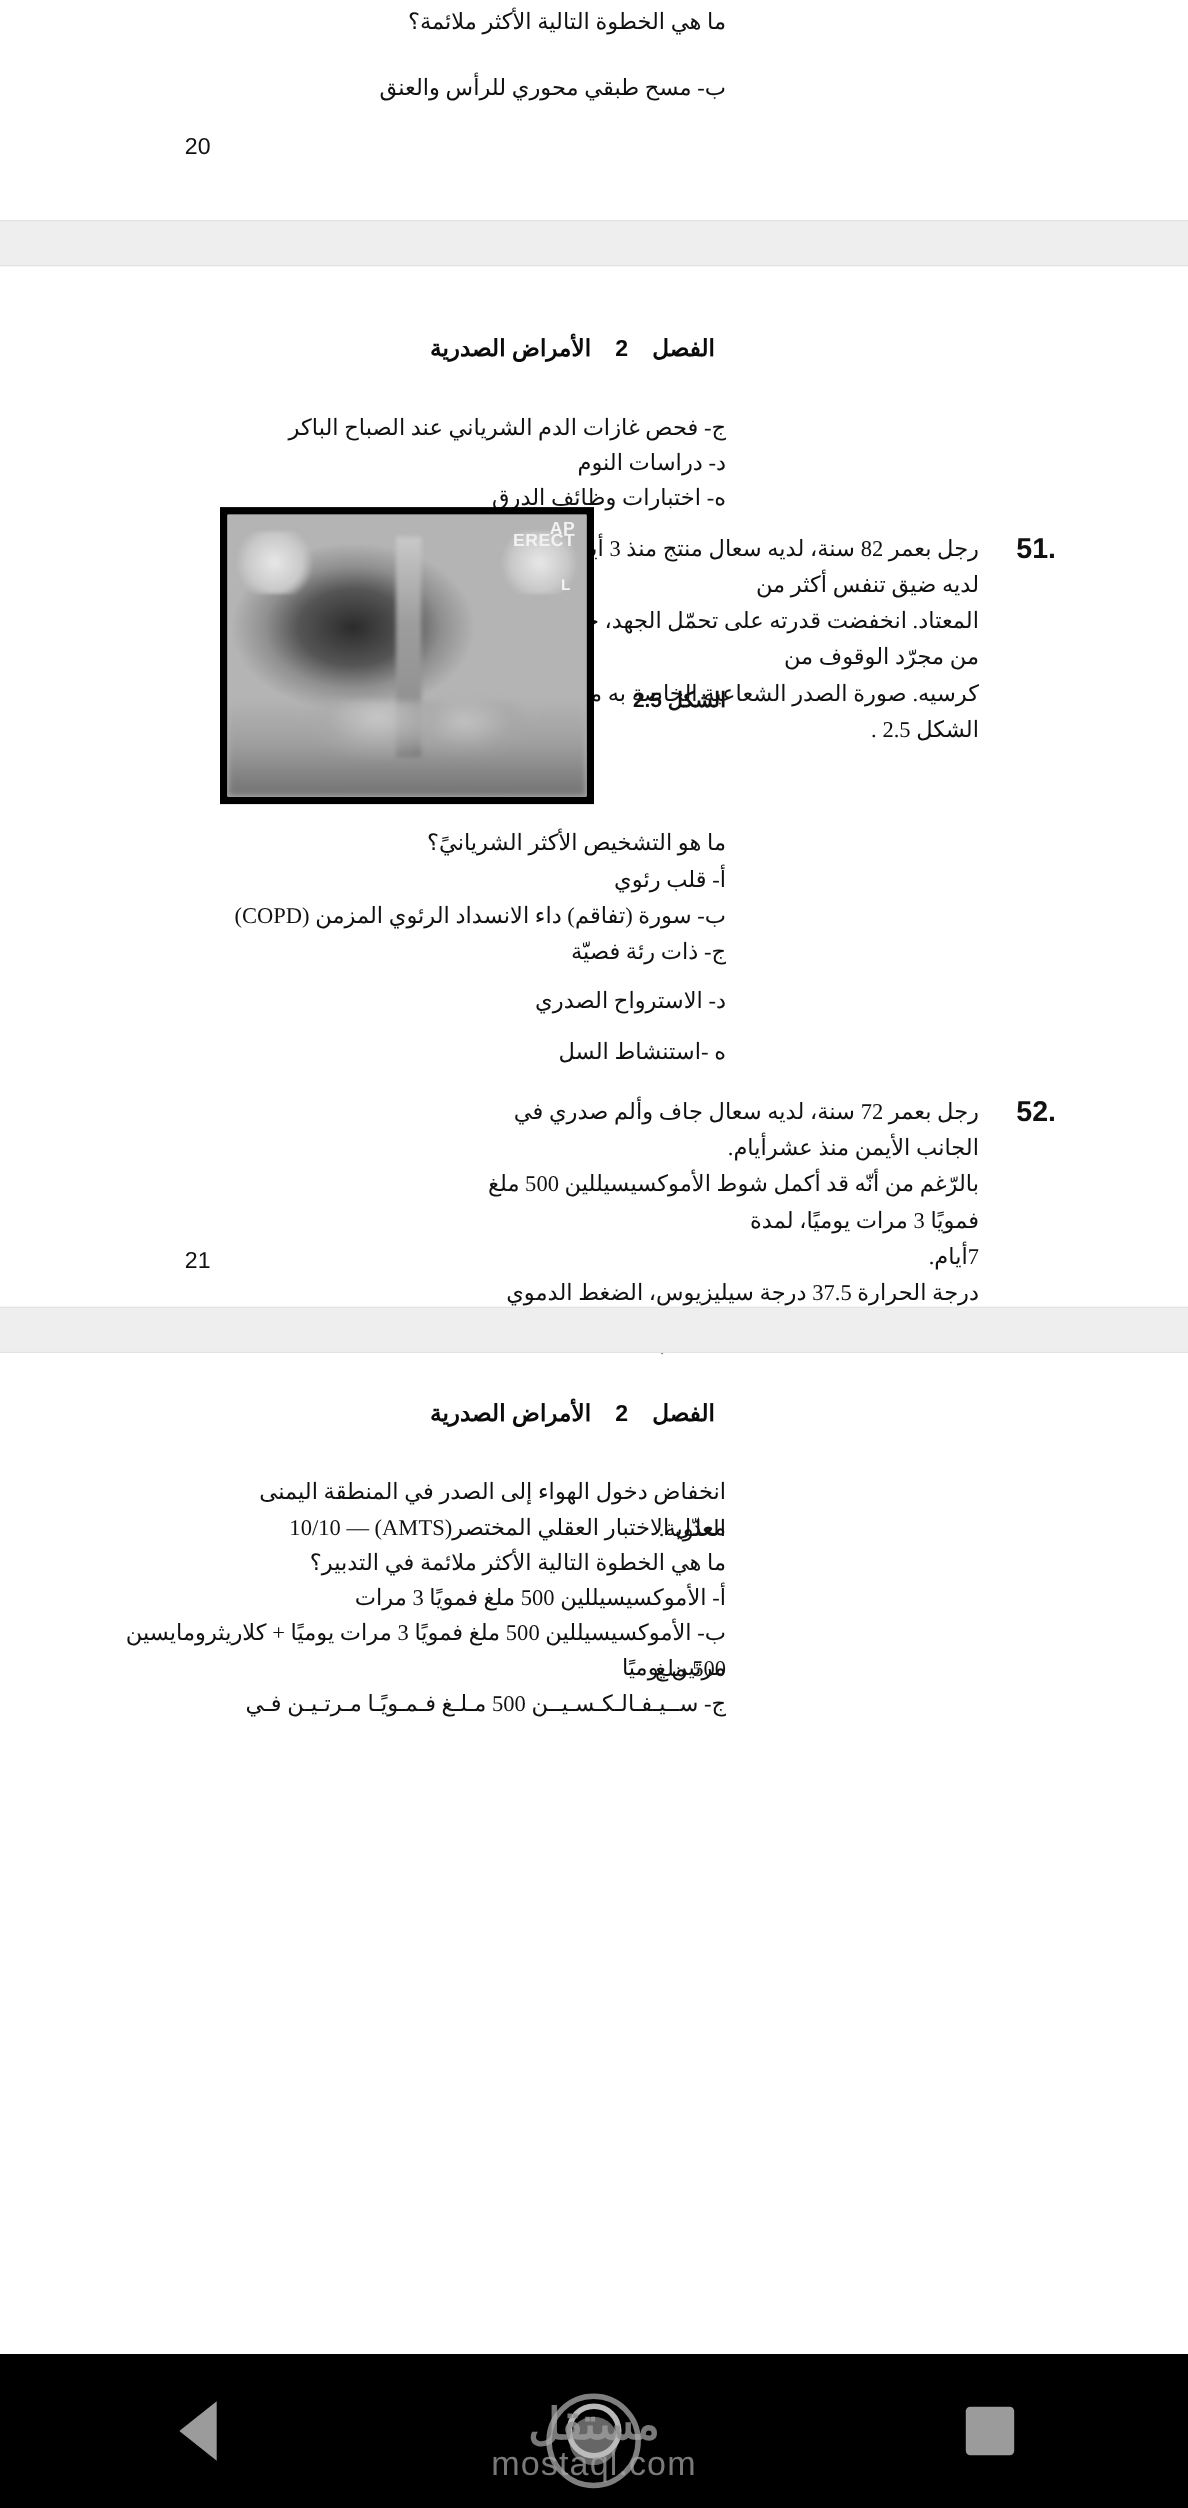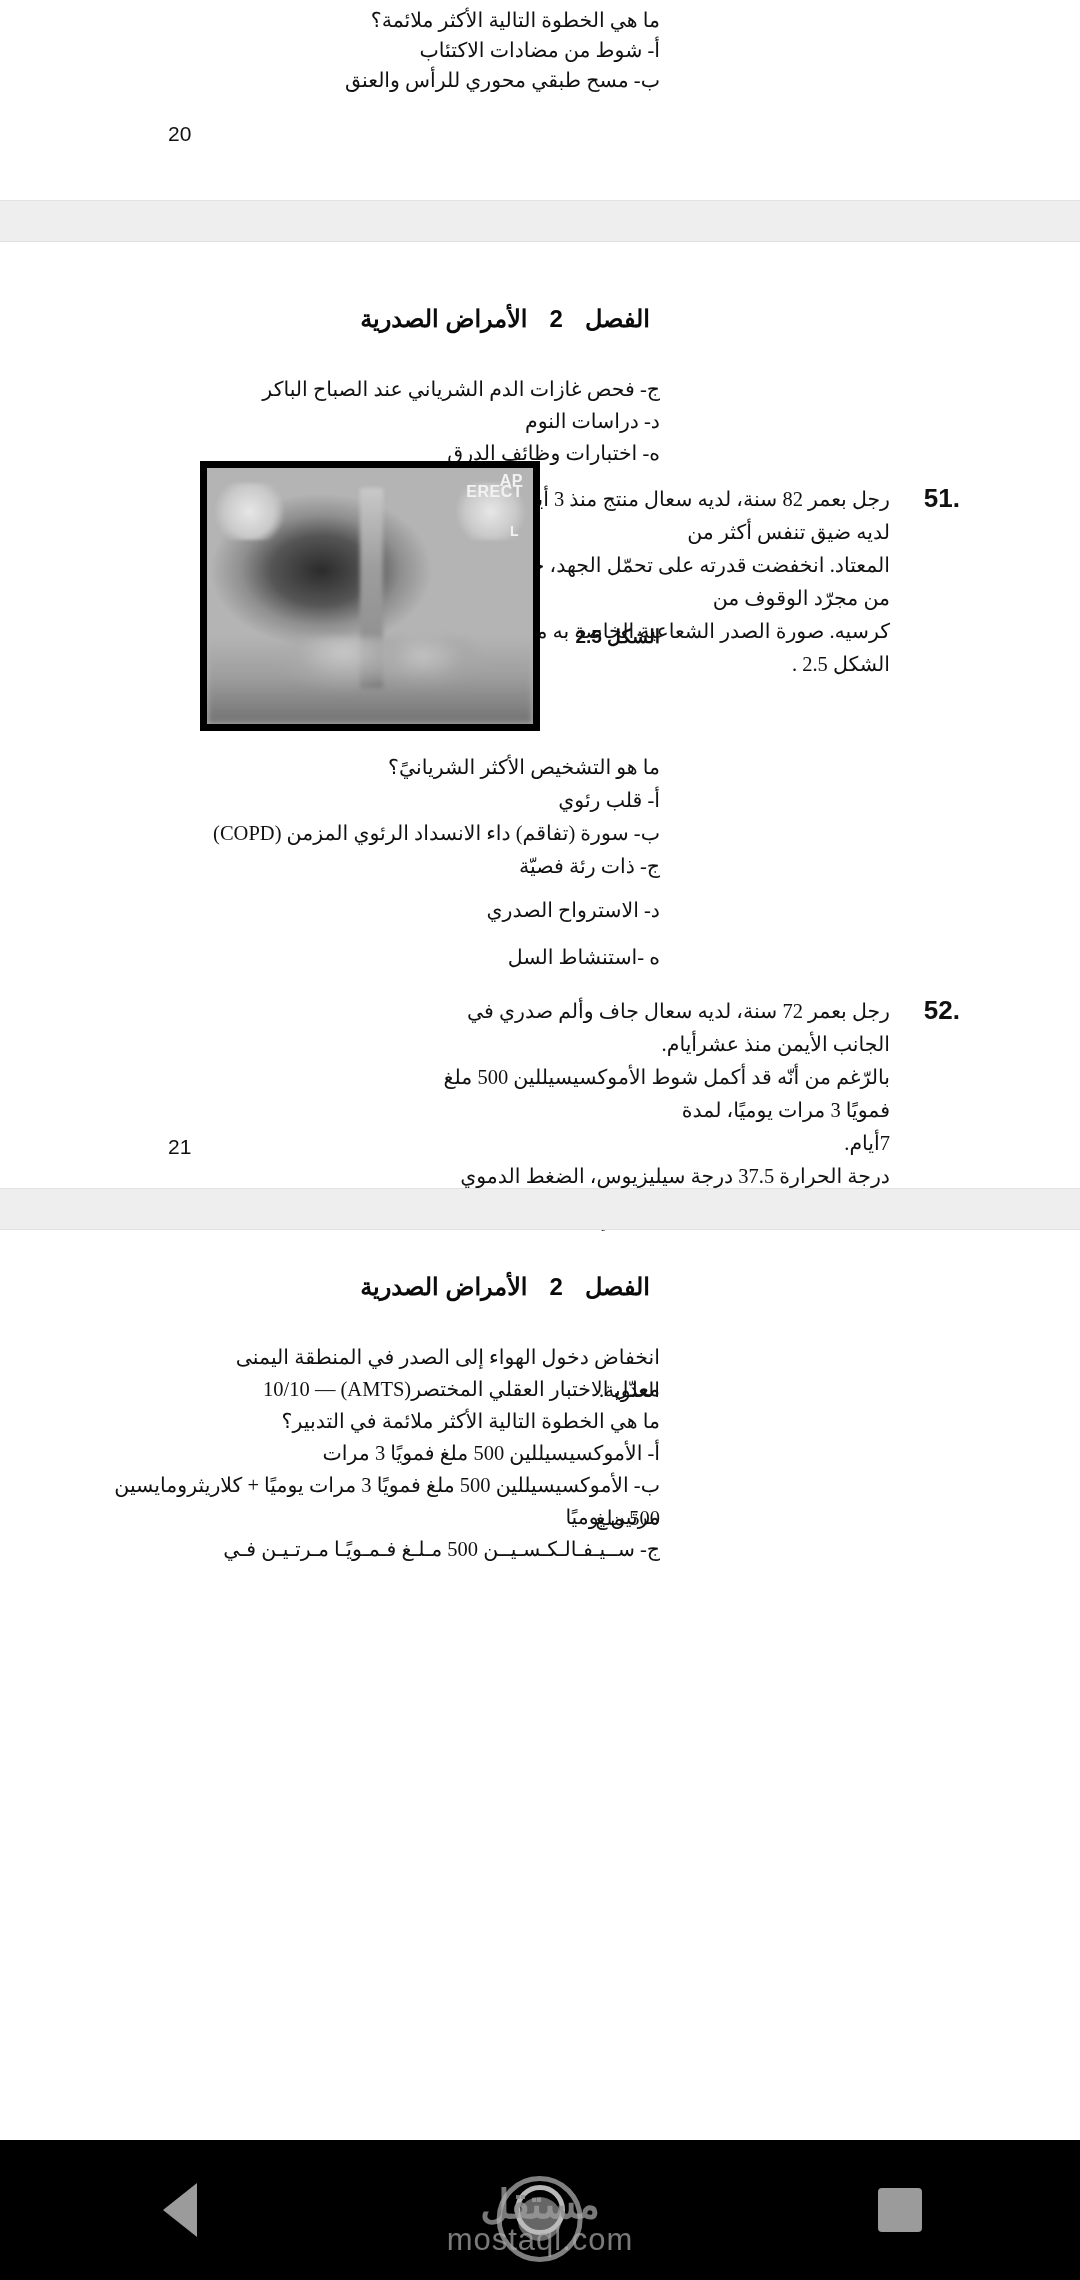--- a/index.html
+++ b/index.html
@@ -65,24 +65,24 @@
     left:168px;
     font-size:21px;
     color:#111;
     font-family:"Liberation Sans", sans-serif;
     direction:ltr;
   }
 
   
   .chapter-head {
     direction:rtl;
-    text-align:left;
+    text-align:right;
     font-family:"Liberation Sans", sans-serif;
     font-weight:bold;
-    font-size:24px;
+    font-size:21px;
     color:#0b0b0b;
     padding-right:0;
   }
   .chapter-head .ch-num {
     display:inline-block;
     padding:0 22px;
     font-family:"Liberation Sans", sans-serif;
   }
 
   
@@ -251,21 +251,20 @@
 </style>
 </head>
 <body>
 
 <div id="screen">
 
   <div class="doc">
 
     <div class="page" style="height:240px;">
       <div class="rtl body-line" style="position:absolute; top:4px; right:420px; width:480px;">ما هي الخطوة التالية الأكثر ملائمة؟</div>
-      <div class="rtl body-line" style="position:absolute; top:34px; right:420px; width:480px;">أ- شوط من مضادات الاكتئاب</div>
       <div class="rtl body-line" style="position:absolute; top:64px; right:420px; width:480px;">ب- مسح طبقي محوري للرأس والعنق</div>
       <div class="page-num" style="top:122px;">20</div>
     </div>
 
     <div class="page-gap" style="position:absolute; top:200px;"></div>
 
     <div class="page" style="position:absolute; top:243px; left:0; height:940px;">
 
       <div class="chapter-head" style="position:absolute; top:62px; right:430px; width:260px; white-space:nowrap;">
         <span>الفصل</span><span class="ch-num">2</span><span>الأمراض الصدرية</span>

